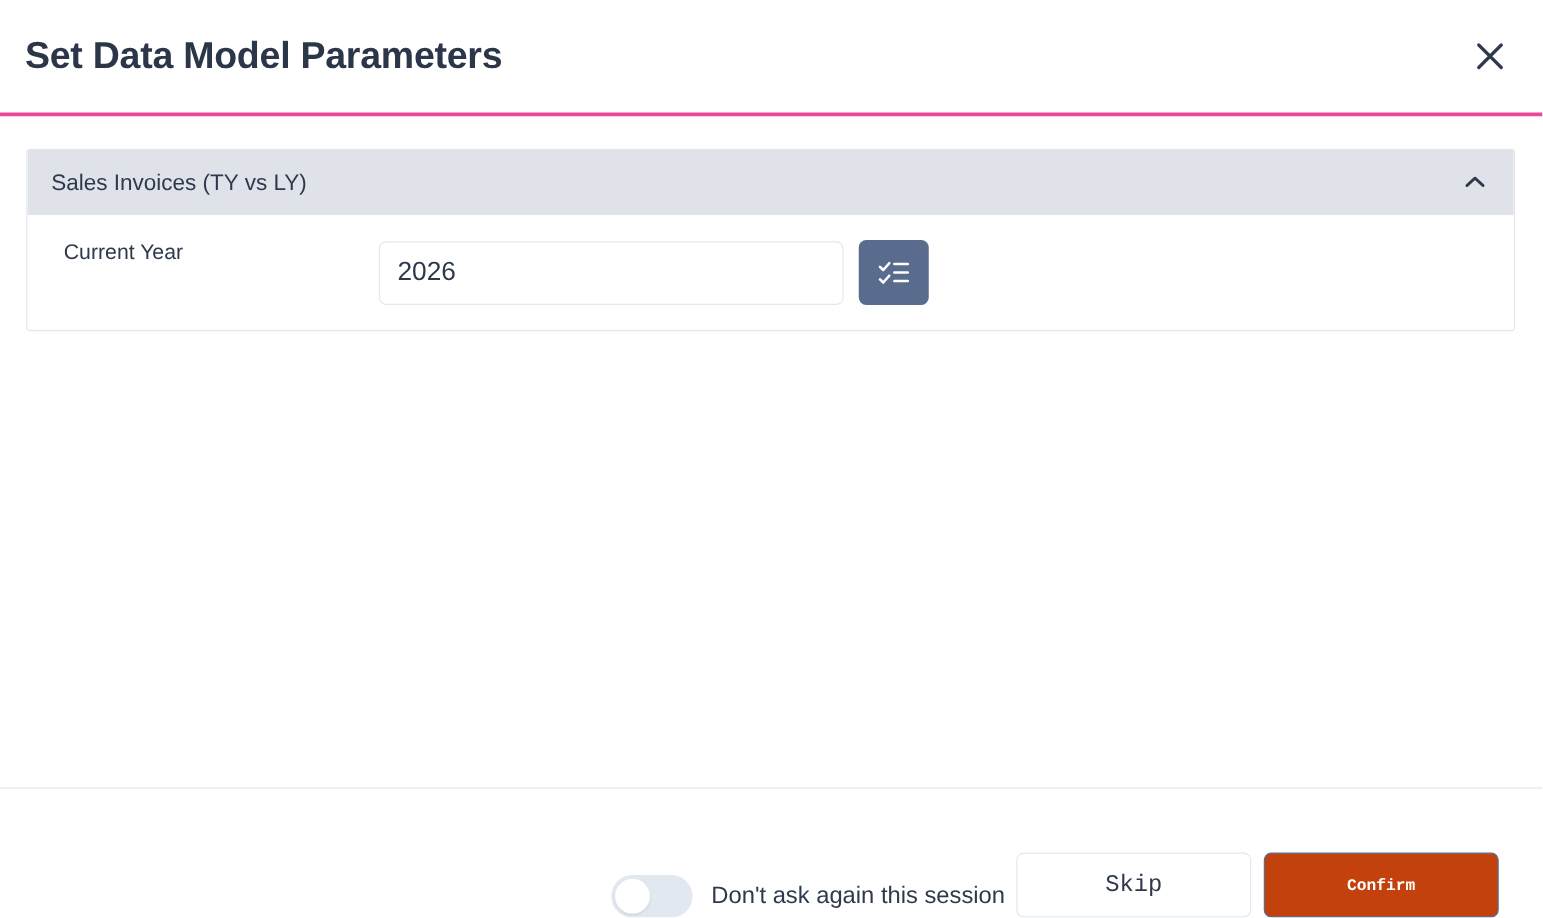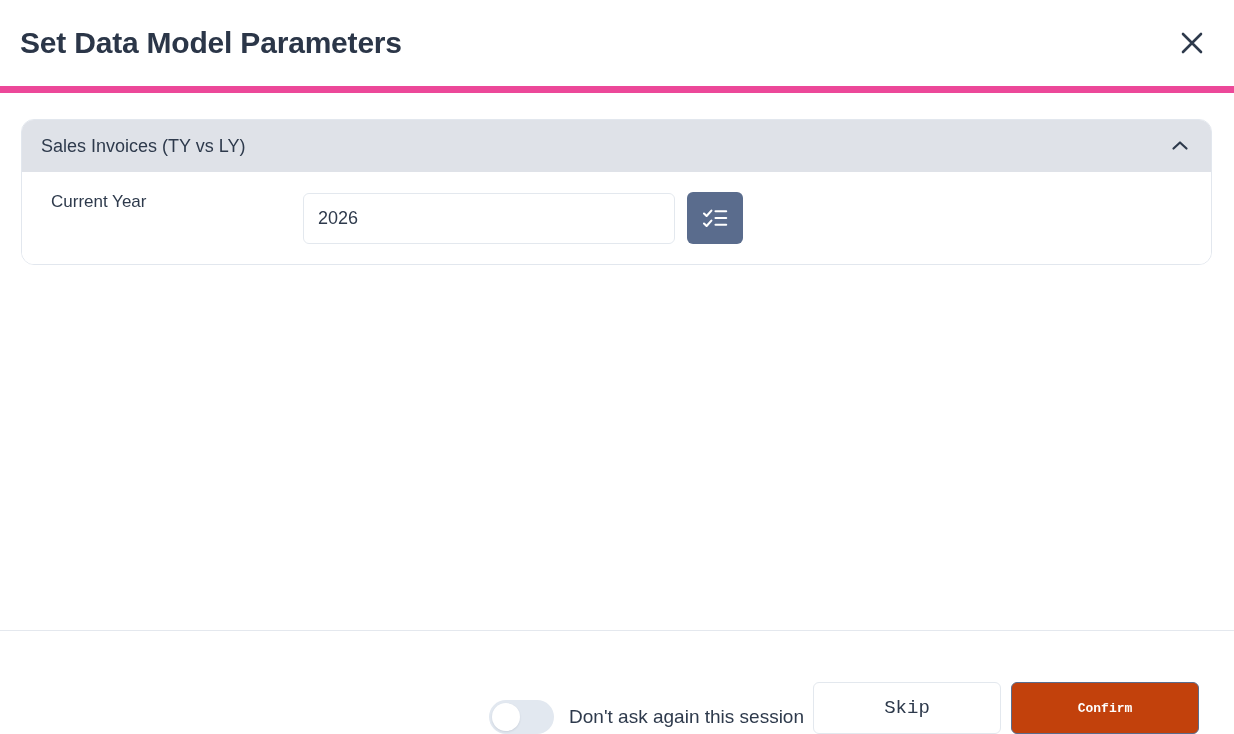--- a/index.html
+++ b/index.html
@@ -22,21 +22,21 @@
     display: flex;
     flex-direction: column;
     background: #ffffff;
   }
 
   
   .modal-header {
     position: relative;
     height: 93px;
     box-sizing: border-box;
-    border-bottom: 7px solid #ec4899;
+    border-bottom: 3px solid #ec4899;
     display: flex;
     align-items: center;
     padding: 12px 20px;
     flex: 0 0 auto;
   }
   .modal-title {
     font-size: 30px;
     font-weight: bold;
     letter-spacing: -0.2px;
     color: #2b3648;
@@ -63,21 +63,21 @@
   .modal-body {
     flex: 1 1 auto;
     padding: 26px 22px 0 21px;
     box-sizing: border-box;
     overflow: hidden;
   }
 
   .param-card {
     width: 1191px;
     border: 1px solid #e2e7ee;
-    border-radius: 13px;
+    border-radius: 3px;
     background: #ffffff;
     box-sizing: border-box;
     overflow: hidden;
   }
   .param-card-header {
     background: #dfe2e8;
     height: 52px;
     display: flex;
     align-items: center;
     justify-content: space-between;
@@ -116,21 +116,21 @@
     gap: 12px;
   }
   .param-input {
     width: 372px;
     height: 51px;
     box-sizing: border-box;
     border: 1px solid #e3e8ee;
     border-radius: 6px;
     background: #ffffff;
     font-family: "Liberation Sans", sans-serif;
-    font-size: 18px;
+    font-size: 21px;
     color: #2e3a4c;
     padding: 0 14px;
     outline: none;
   }
   .picker-btn {
     width: 56px;
     height: 52px;
     border-radius: 6px;
     background: #5a6c8d;
     border: none;

